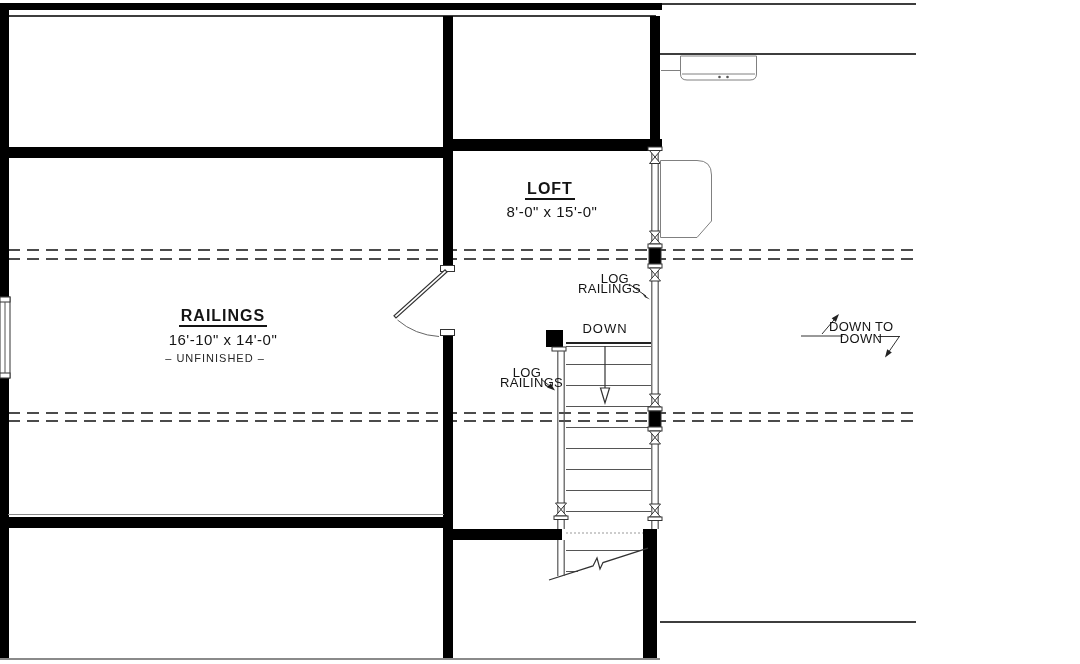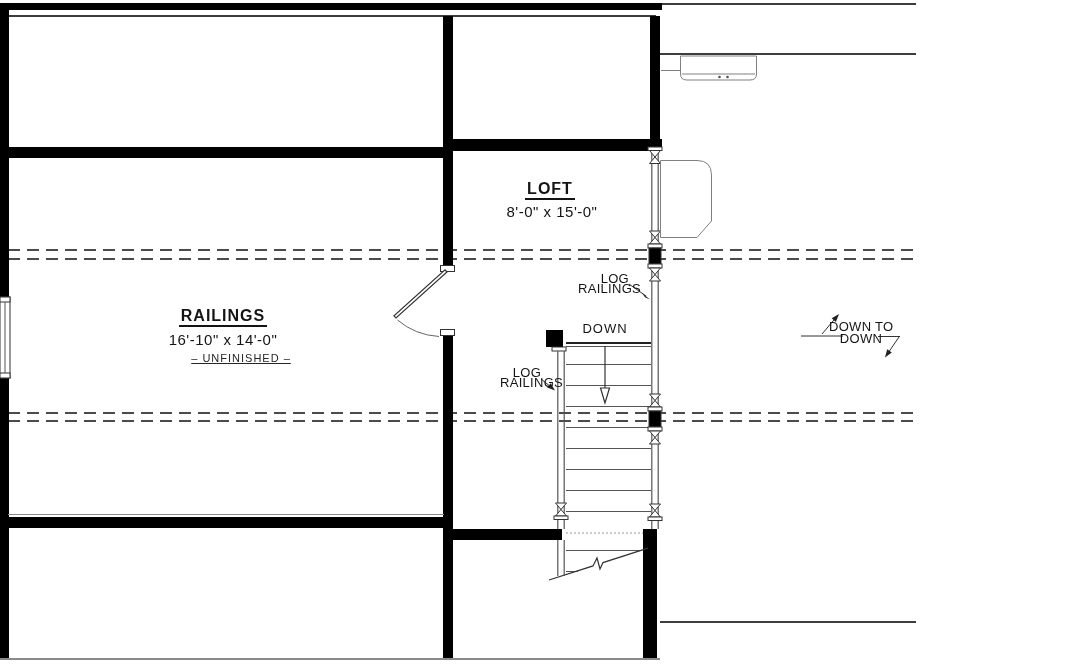--- a/index.html
+++ b/index.html
@@ -179,21 +179,21 @@
 
   <div class="txt room-name" style="left:490px;top:180px;width:120px;">
     <span>LOFT</span>
   </div>
   <div class="txt room-dims" style="left:472px;top:203px;width:160px;">8'-0" x 15'-0"</div>
 
   <div class="txt room-name" style="left:160px;top:307px;width:126px;">
     <span>RAILINGS</span>
   </div>
   <div class="txt room-dims" style="left:140px;top:331px;width:166px;">16'-10" x 14'-0"</div>
-  <div class="txt room-note" style="left:168px;top:352px;width:146px;text-decoration:underline;">– UNFINISHED –</div>
+  <div class="txt room-note" style="left:142px;top:352px;width:146px;">– UNFINISHED –</div>
 
   <div class="txt down-lbl" style="left:575px;top:321px;width:60px;">DOWN</div>
 
   <div class="txt small-lbl" style="left:578px;top:274px;width:51px;text-align:right;">
     <div>LOG</div>
     <div>RAILINGS</div>
   </div>
   <div class="txt small-lbl" style="left:500px;top:368px;width:54px;">
     <div>LOG</div>
     <div>RAILINGS</div>

